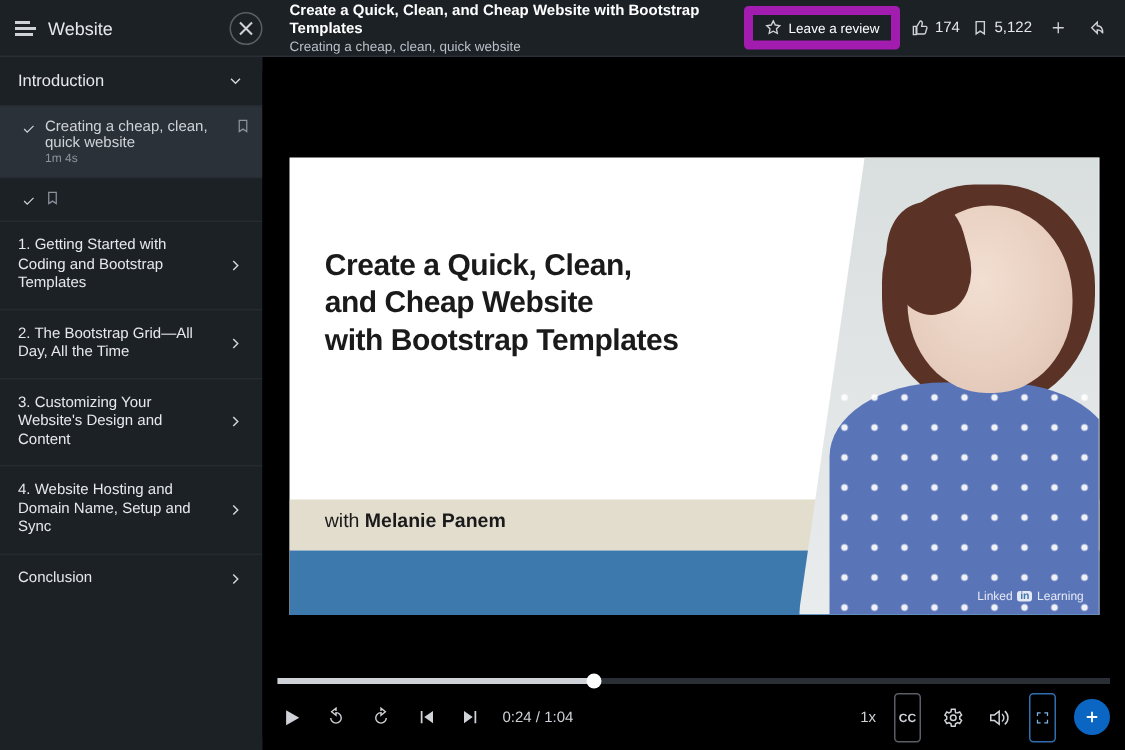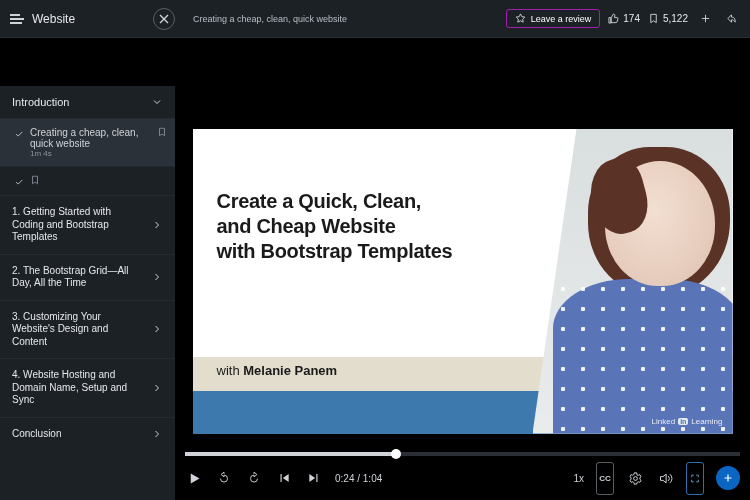--- a/index.html
+++ b/index.html
@@ -14,27 +14,27 @@
   .hamburger span { width: 14px; height: 2px; background: #cfd3d8; }
   .hamburger span:nth-child(1){width:10px;}
   .hamburger span:nth-child(3){width:12px;}
   .contents-label { font-size: 12px; color: #e6e8ea; }
   .close-btn { width: 22px; height: 22px; border-radius: 50%; border: 1px solid #5a5f66; display: flex; align-items: center; justify-content: center; cursor: pointer; margin-left: auto; }
   .close-btn svg { width: 10px; height: 10px; }
   .topbar-center { flex: 1; padding-left: 8px; }
   .course-title { font-size: 10px; font-weight: 600; color: #fff; line-height: 1.2; }
   .course-sub { font-size: 9px; color: #b8bfc7; }
   .topbar-right { display: flex; align-items: center; gap: 8px; }
-  .review-btn { display: flex; align-items: center; gap: 5px; border: 1px solid #a21caf; padding: 3px 8px; border-radius: 3px; font-size: 9px; cursor: pointer; }
+  .review-btn { display: flex; align-items: center; gap: 5px; border: 6px solid #a21caf; padding: 3px 8px; border-radius: 3px; font-size: 9px; cursor: pointer; }
   .stat { display: flex; align-items: center; gap: 4px; font-size: 10px; color: #e6e8ea; }
   .icon-btn { width: 18px; height: 18px; display: flex; align-items: center; justify-content: center; cursor: pointer; color: #cfd3d8; }
   .icon-btn svg, .stat svg, .review-btn svg { width: 11px; height: 11px; }
 
   
-  .main { flex: 1; display: flex; min-height: 0; margin-top: 48px; }
+  .main { flex: 1; display: flex; min-height: 0; }
 
   .sidebar { width: 175px; background: #1c2126; display: flex; flex-direction: column; font-size: 10px; overflow-y: auto; }
   .section-head { display: flex; align-items: center; justify-content: space-between; padding: 10px 12px; color: #e6e8ea; font-size: 11px; cursor: pointer; }
   .chev { width: 12px; height: 12px; }
   .lesson { display: flex; align-items: flex-start; gap: 6px; padding: 8px 8px 8px 14px; color: #cfd3d8; border-top: 1px solid #262b31; cursor: pointer; }
   .lesson.active { background: #2b3138; }
   .lesson .check { width: 10px; height: 10px; margin-top: 2px; color: #cfd3d8; }
   .lesson .lt { flex: 1; }
   .lesson .dur { font-size: 8px; color: #8b939c; }
   .lesson .bm { width: 10px; height: 10px; }
@@ -91,20 +91,21 @@
           <span></span>
         </div>
       <div class="contents-label">Website</div>
       <div class="close-btn">
         <svg viewBox="0 0 10 10" stroke="#cfd3d8" stroke-width="1.4">
             <path d="M1 1 L9 9 M9 1 L1 9"></path>
           </svg>
       </div>
     </div>
     <div class="topbar-center">
+      <div class="course-title">Create a Quick, Clean, and Cheap Website with Bootstrap Templates</div>
       <div class="course-sub">Creating a cheap, clean, quick website</div>
     </div>
     <div class="topbar-right">
       <div class="review-btn">
         <svg viewBox="0 0 24 24" fill="none" stroke="#cfd3d8" stroke-width="2">
             <path d="M12 2l2.9 6 6.6.9-4.8 4.6 1.2 6.5L12 17l-5.9 3 1.2-6.5L2.5 8.9 9.1 8z"></path>
           </svg>
         <span>Leave a review</span>
       </div>
       <div class="stat">

